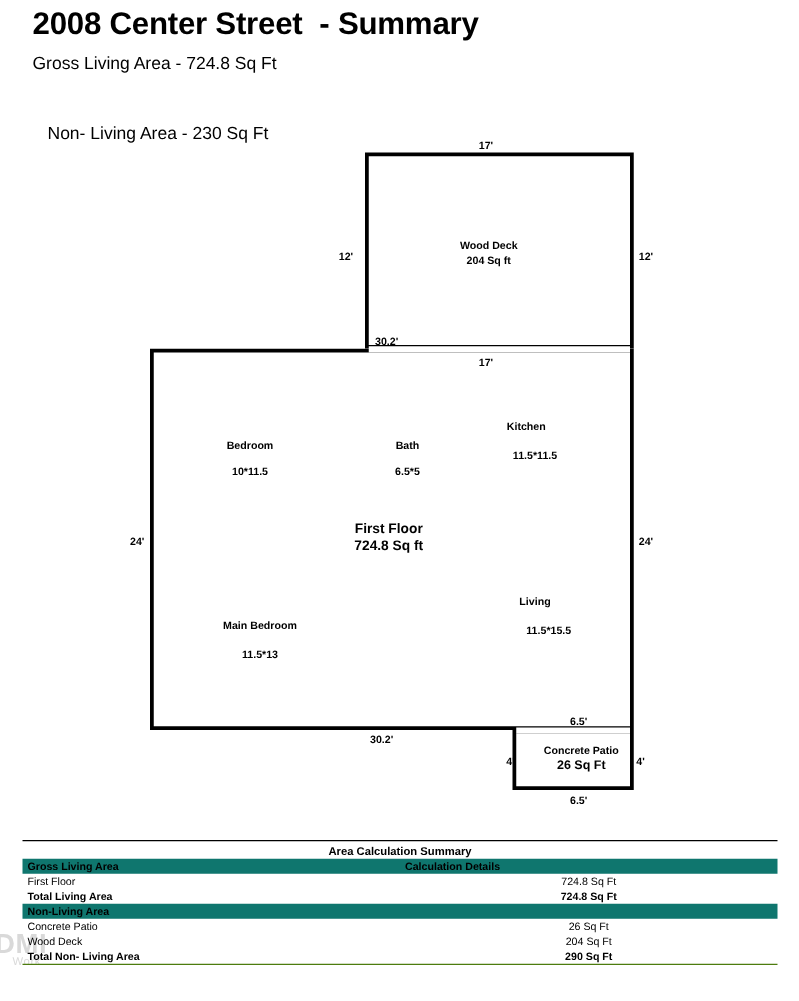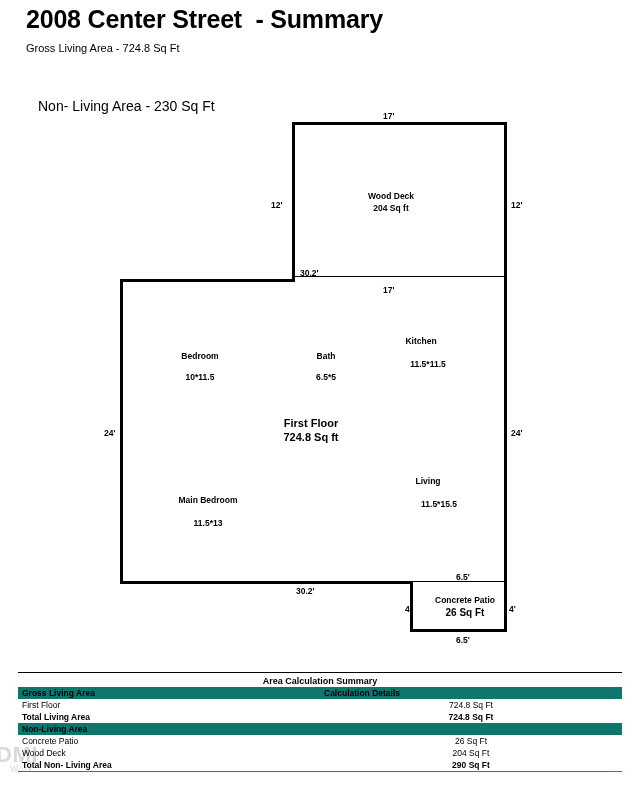--- a/index.html
+++ b/index.html
@@ -28,21 +28,21 @@
     top: 5px;
     font-size: 25px;
     font-weight: bold;
     letter-spacing: -0.2px;
     white-space: pre;
   }
   .subtitle1 {
     position: absolute;
     left: 26px;
     top: 42px;
-    font-size: 11px;
+    font-size: 14px;
     font-weight: normal;
   }
   .subtitle2 {
     position: absolute;
     left: 38px;
     top: 70px;
     font-size: 14px;
     font-weight: normal;
     margin-top: 28px;
   }

